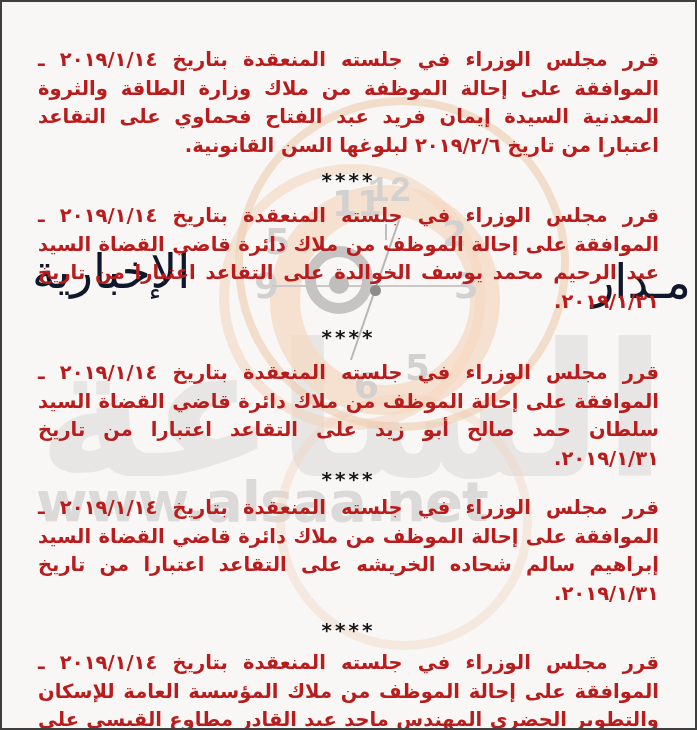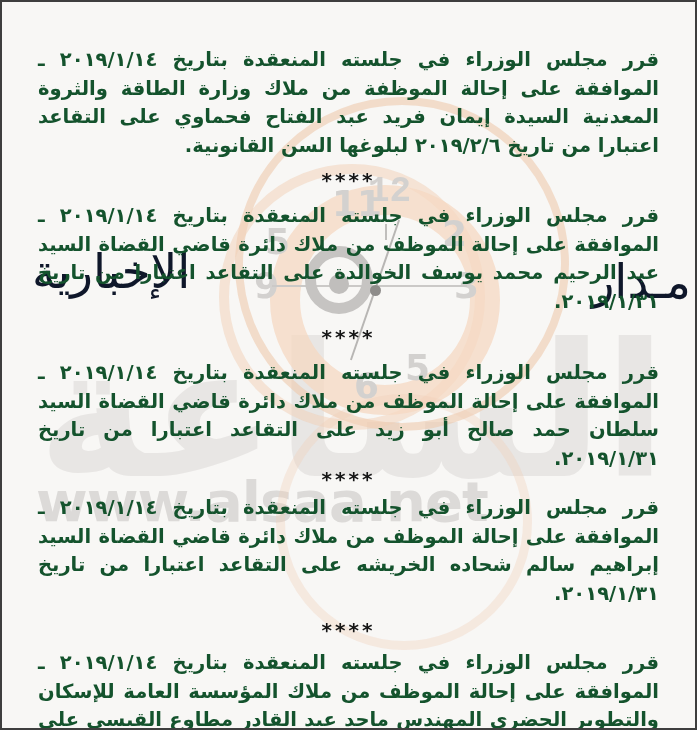--- a/index.html
+++ b/index.html
@@ -38,21 +38,21 @@
   .logo-dot{left:327px;top:272px;width:20px;height:20px;border-radius:50%;background:#c0bebc;}
   .pink{font-weight:normal;font-size:47px;line-height:1;color:#0f172a;direction:rtl;white-space:nowrap;}
   .pink-left{left:30px;top:246px;}
   .pink-right{right:4px;top:256px;}
   
   .content{
     position:absolute;inset:0;padding:44px 36px 0;box-sizing:border-box;
     direction:rtl;z-index:2;
   }
   p.decree{
-    margin:0;color:#14532d;font-size:19.5px;font-weight:bold;
+    margin:0;color:#b91c1c;font-size:19.5px;font-weight:bold;
     line-height:28.5px;text-align:justify;
   }
   .sep{
     text-align:center;font-weight:bold;color:#161616;font-size:20px;
     line-height:25px;letter-spacing:3px;direction:ltr;
   }
   .sep.s1{margin:8px 0 9px;}
   .sep.s2{margin:9px 0 9px;}
   .sep.s3{margin:-6px 0 2px;}
   .sep.s4{margin:10px 0 6px;}

